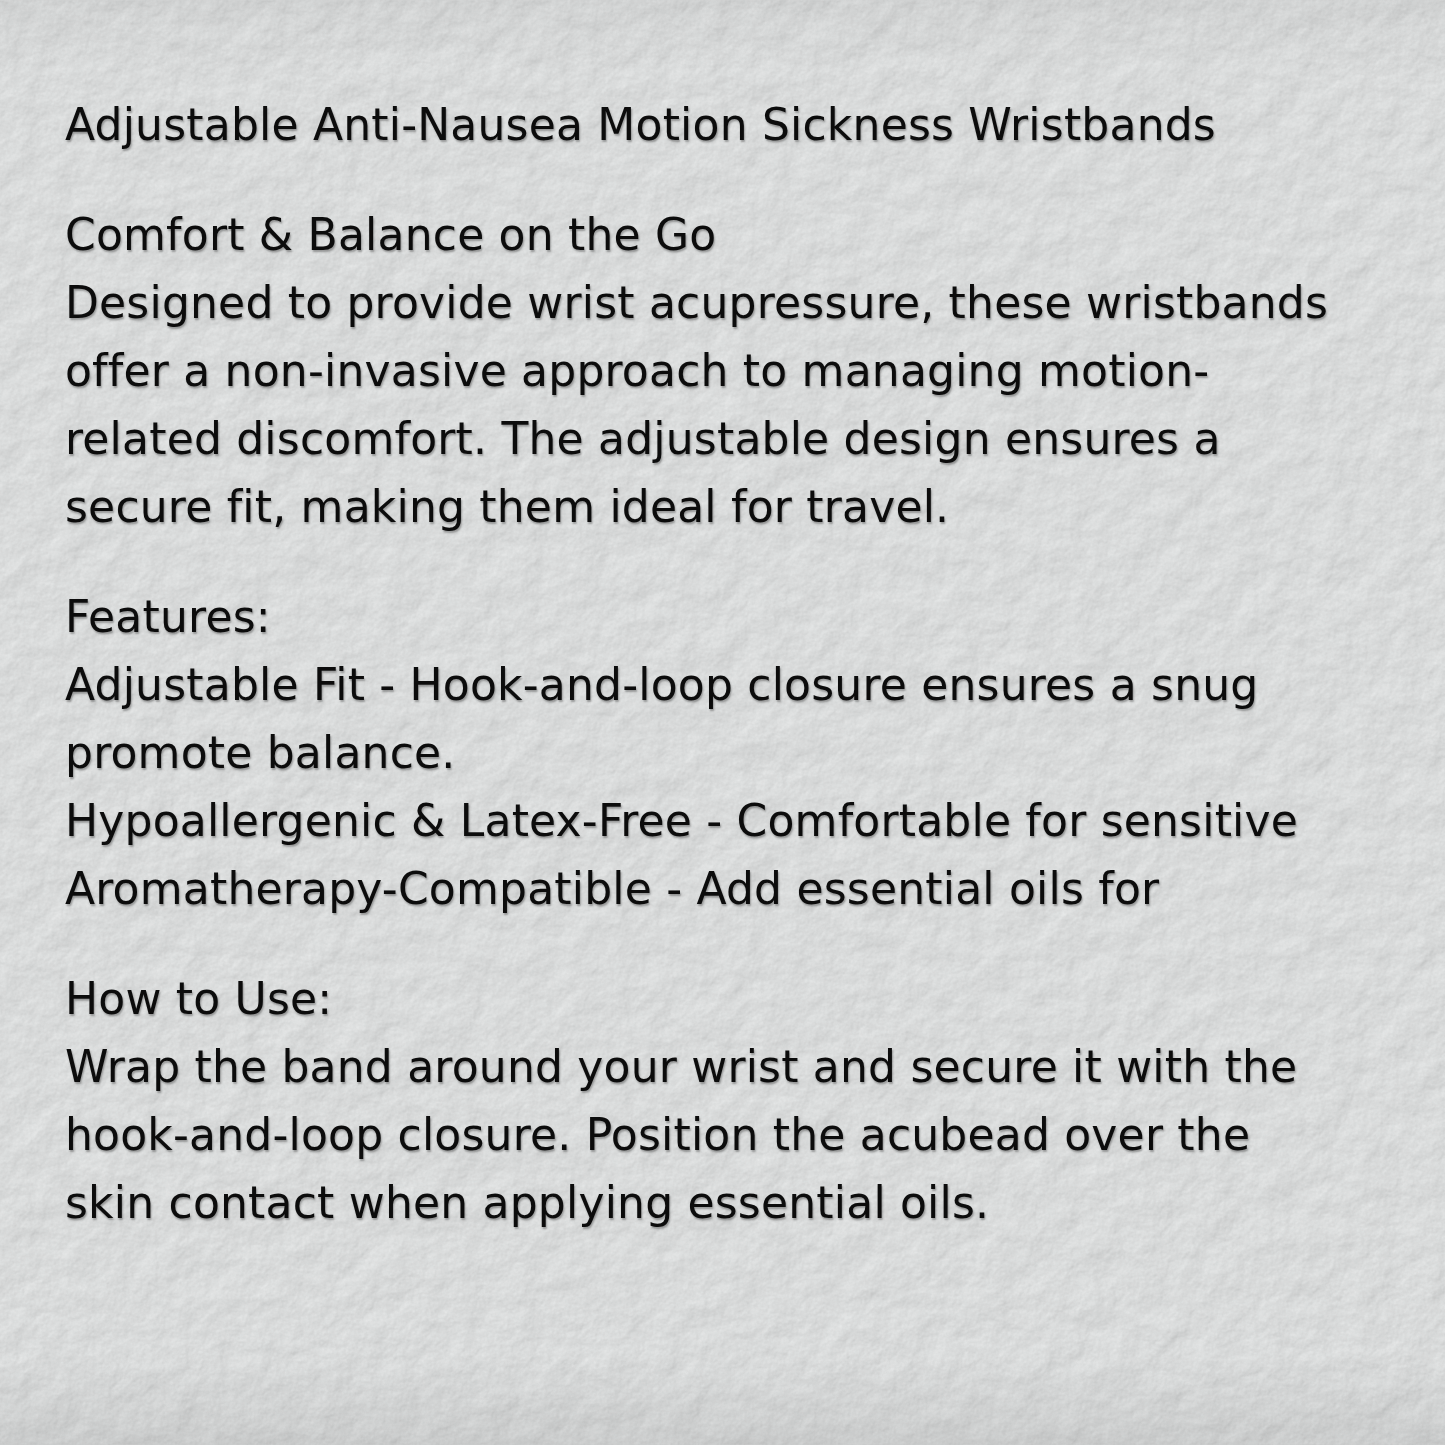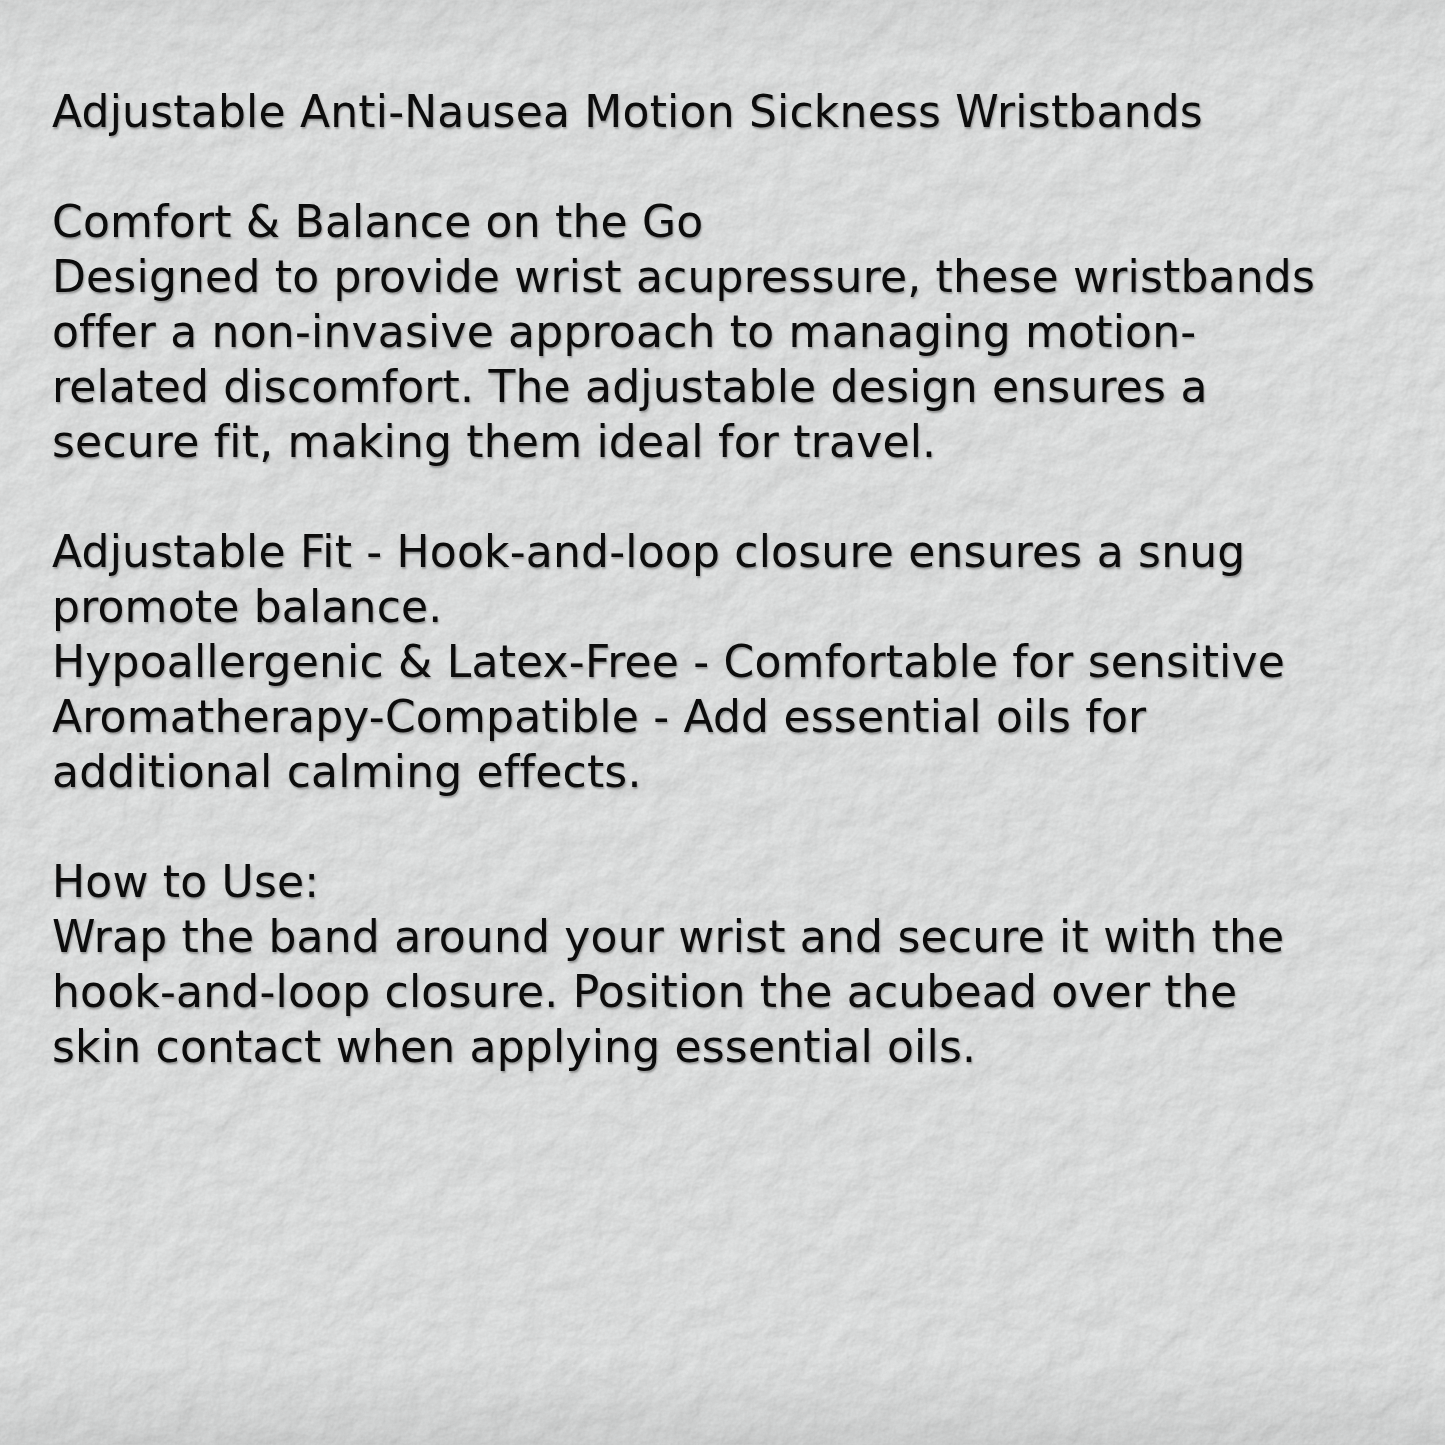--- a/index.html
+++ b/index.html
@@ -44,21 +44,21 @@
     line-height: 55px;
     letter-spacing: 0.2px;
     text-shadow: 1px 2px 2px rgba(40,40,40,0.38);
   }
   .content .line,
   .content .heading,
   .content .title {
     white-space: nowrap;
     font-size: inherit;
     font-weight: inherit;
-    margin: 0;
+    margin: 13px;
   }
   .section-gap {
     margin-top: 55px;
   }
 </style>
 </head>
 <body>
 
 <div class="page">
 
@@ -87,25 +87,25 @@
 
     <section class="section-gap">
       <h2 class="heading">Comfort &amp; Balance on the Go</h2>
       <div class="line">Designed to provide wrist acupressure, these wristbands</div>
       <div class="line">offer a non-invasive approach to managing motion-</div>
       <div class="line">related discomfort. The adjustable design ensures a</div>
       <div class="line">secure fit, making them ideal for travel.</div>
     </section>
 
     <section class="section-gap">
+      <h2 class="heading">Features:</h2>
       <div class="line">Adjustable Fit - Hook-and-loop closure ensures a snug</div>
       <div class="line">promote balance.</div>
       <div class="line">Hypoallergenic &amp; Latex-Free - Comfortable for sensitive</div>
       <div class="line">Aromatherapy-Compatible - Add essential oils for</div>
-      <div class="line">additional calming effects.</div>
     </section>
 
     <section class="section-gap">
       <h2 class="heading">How to Use:</h2>
       <div class="line">Wrap the band around your wrist and secure it with the</div>
       <div class="line">hook-and-loop closure. Position the acubead over the</div>
       <div class="line">skin contact when applying essential oils.</div>
     </section>
 
   </div>

